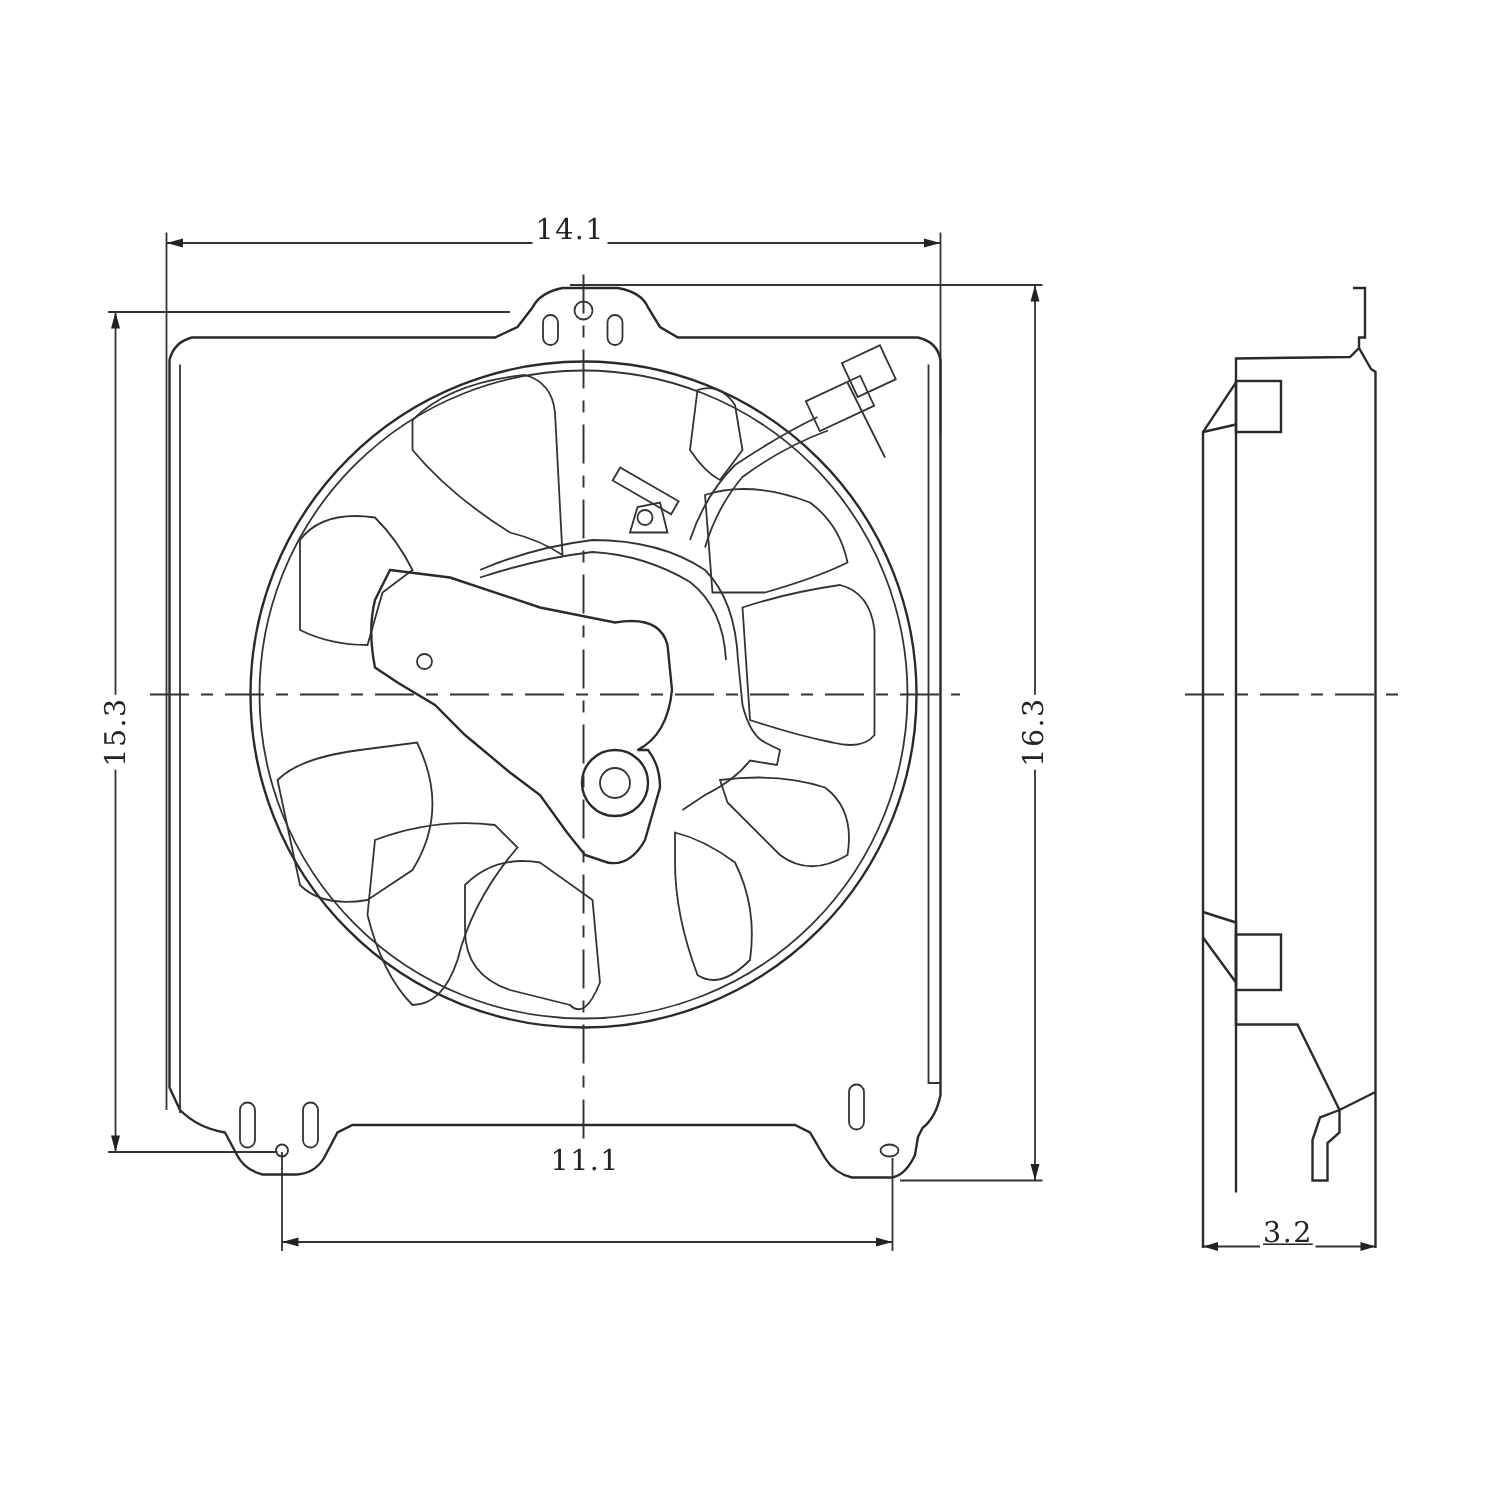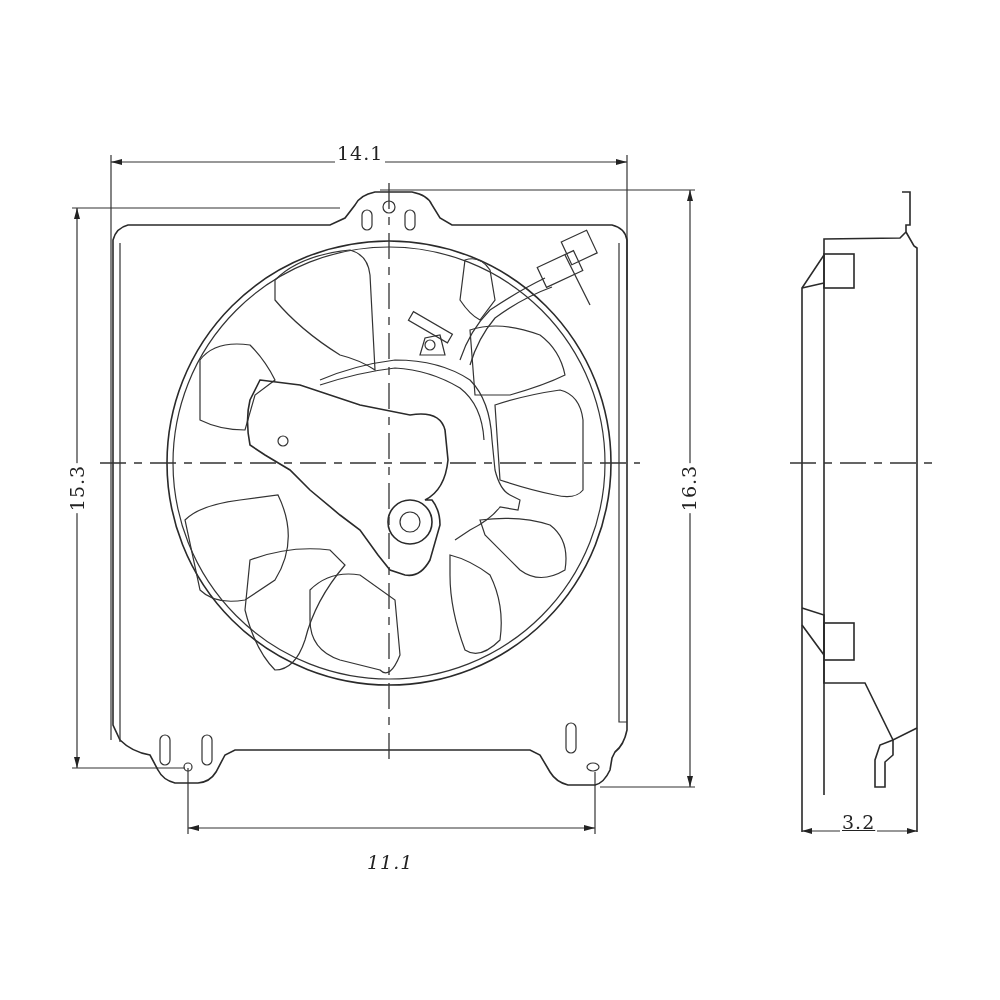--- a/index.html
+++ b/index.html
@@ -133,17 +133,17 @@
     <line class="dash" x1="790" y1="463" x2="935" y2="463"></line>
 
     <g>
       <line class="thin" x1="802" y1="831" x2="917" y2="831"></line>
       <polygon points="802,831 812,828 812,834" fill="#222"></polygon>
       <polygon points="917,831 907,828 907,834" fill="#222"></polygon>
     </g>
   </g>
 </svg>
 
-<span class="dim-label" style="left:335px; top:143px;text-align:right;">14.1</span>
+<span class="dim-label" style="left:355px; top:143px;text-align:right;">14.1</span>
 <span class="dim-label vert" style="left:52px; top:478px;">15.3</span>
 <span class="dim-label vert" style="left:664px; top:478px;">16.3</span>
-<span class="dim-label" style="left:365px; top:852px;font-style:italic;">11.1</span>
+<span class="dim-label" style="left:365px; top:764px;">11.1</span>
 <span class="dim-label" style="left:840px; top:812px;text-decoration:underline;">3.2</span>
 
 </body></html>

